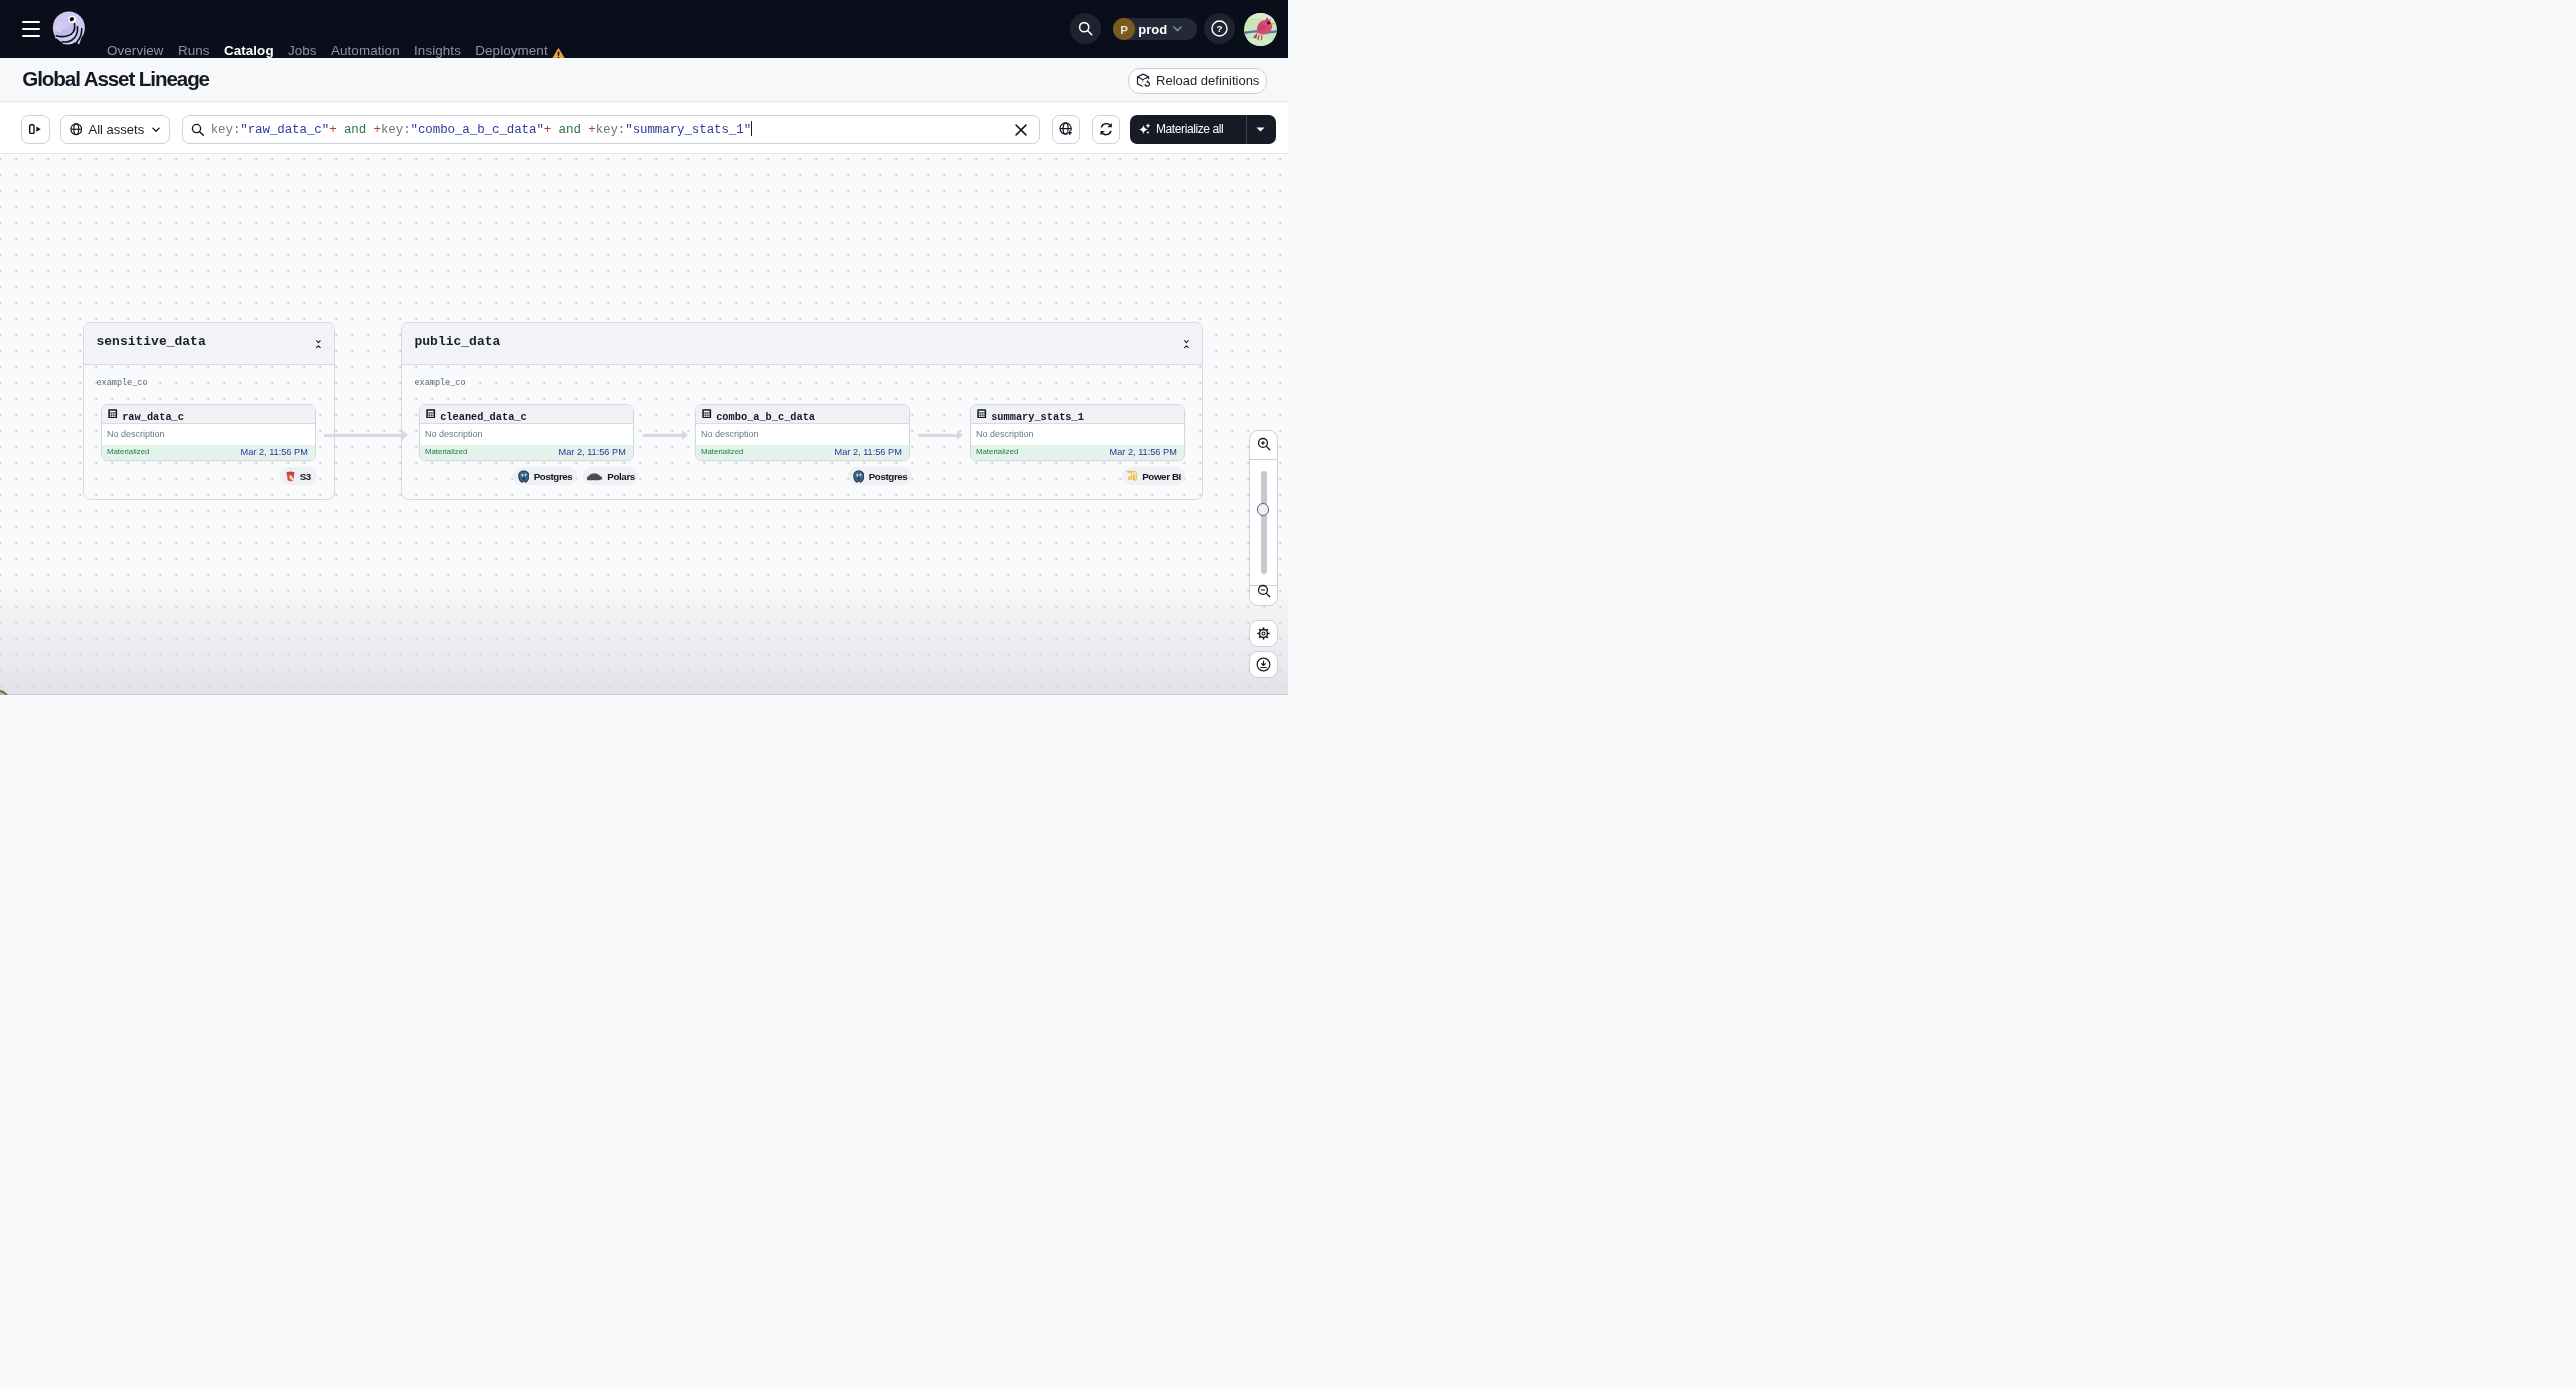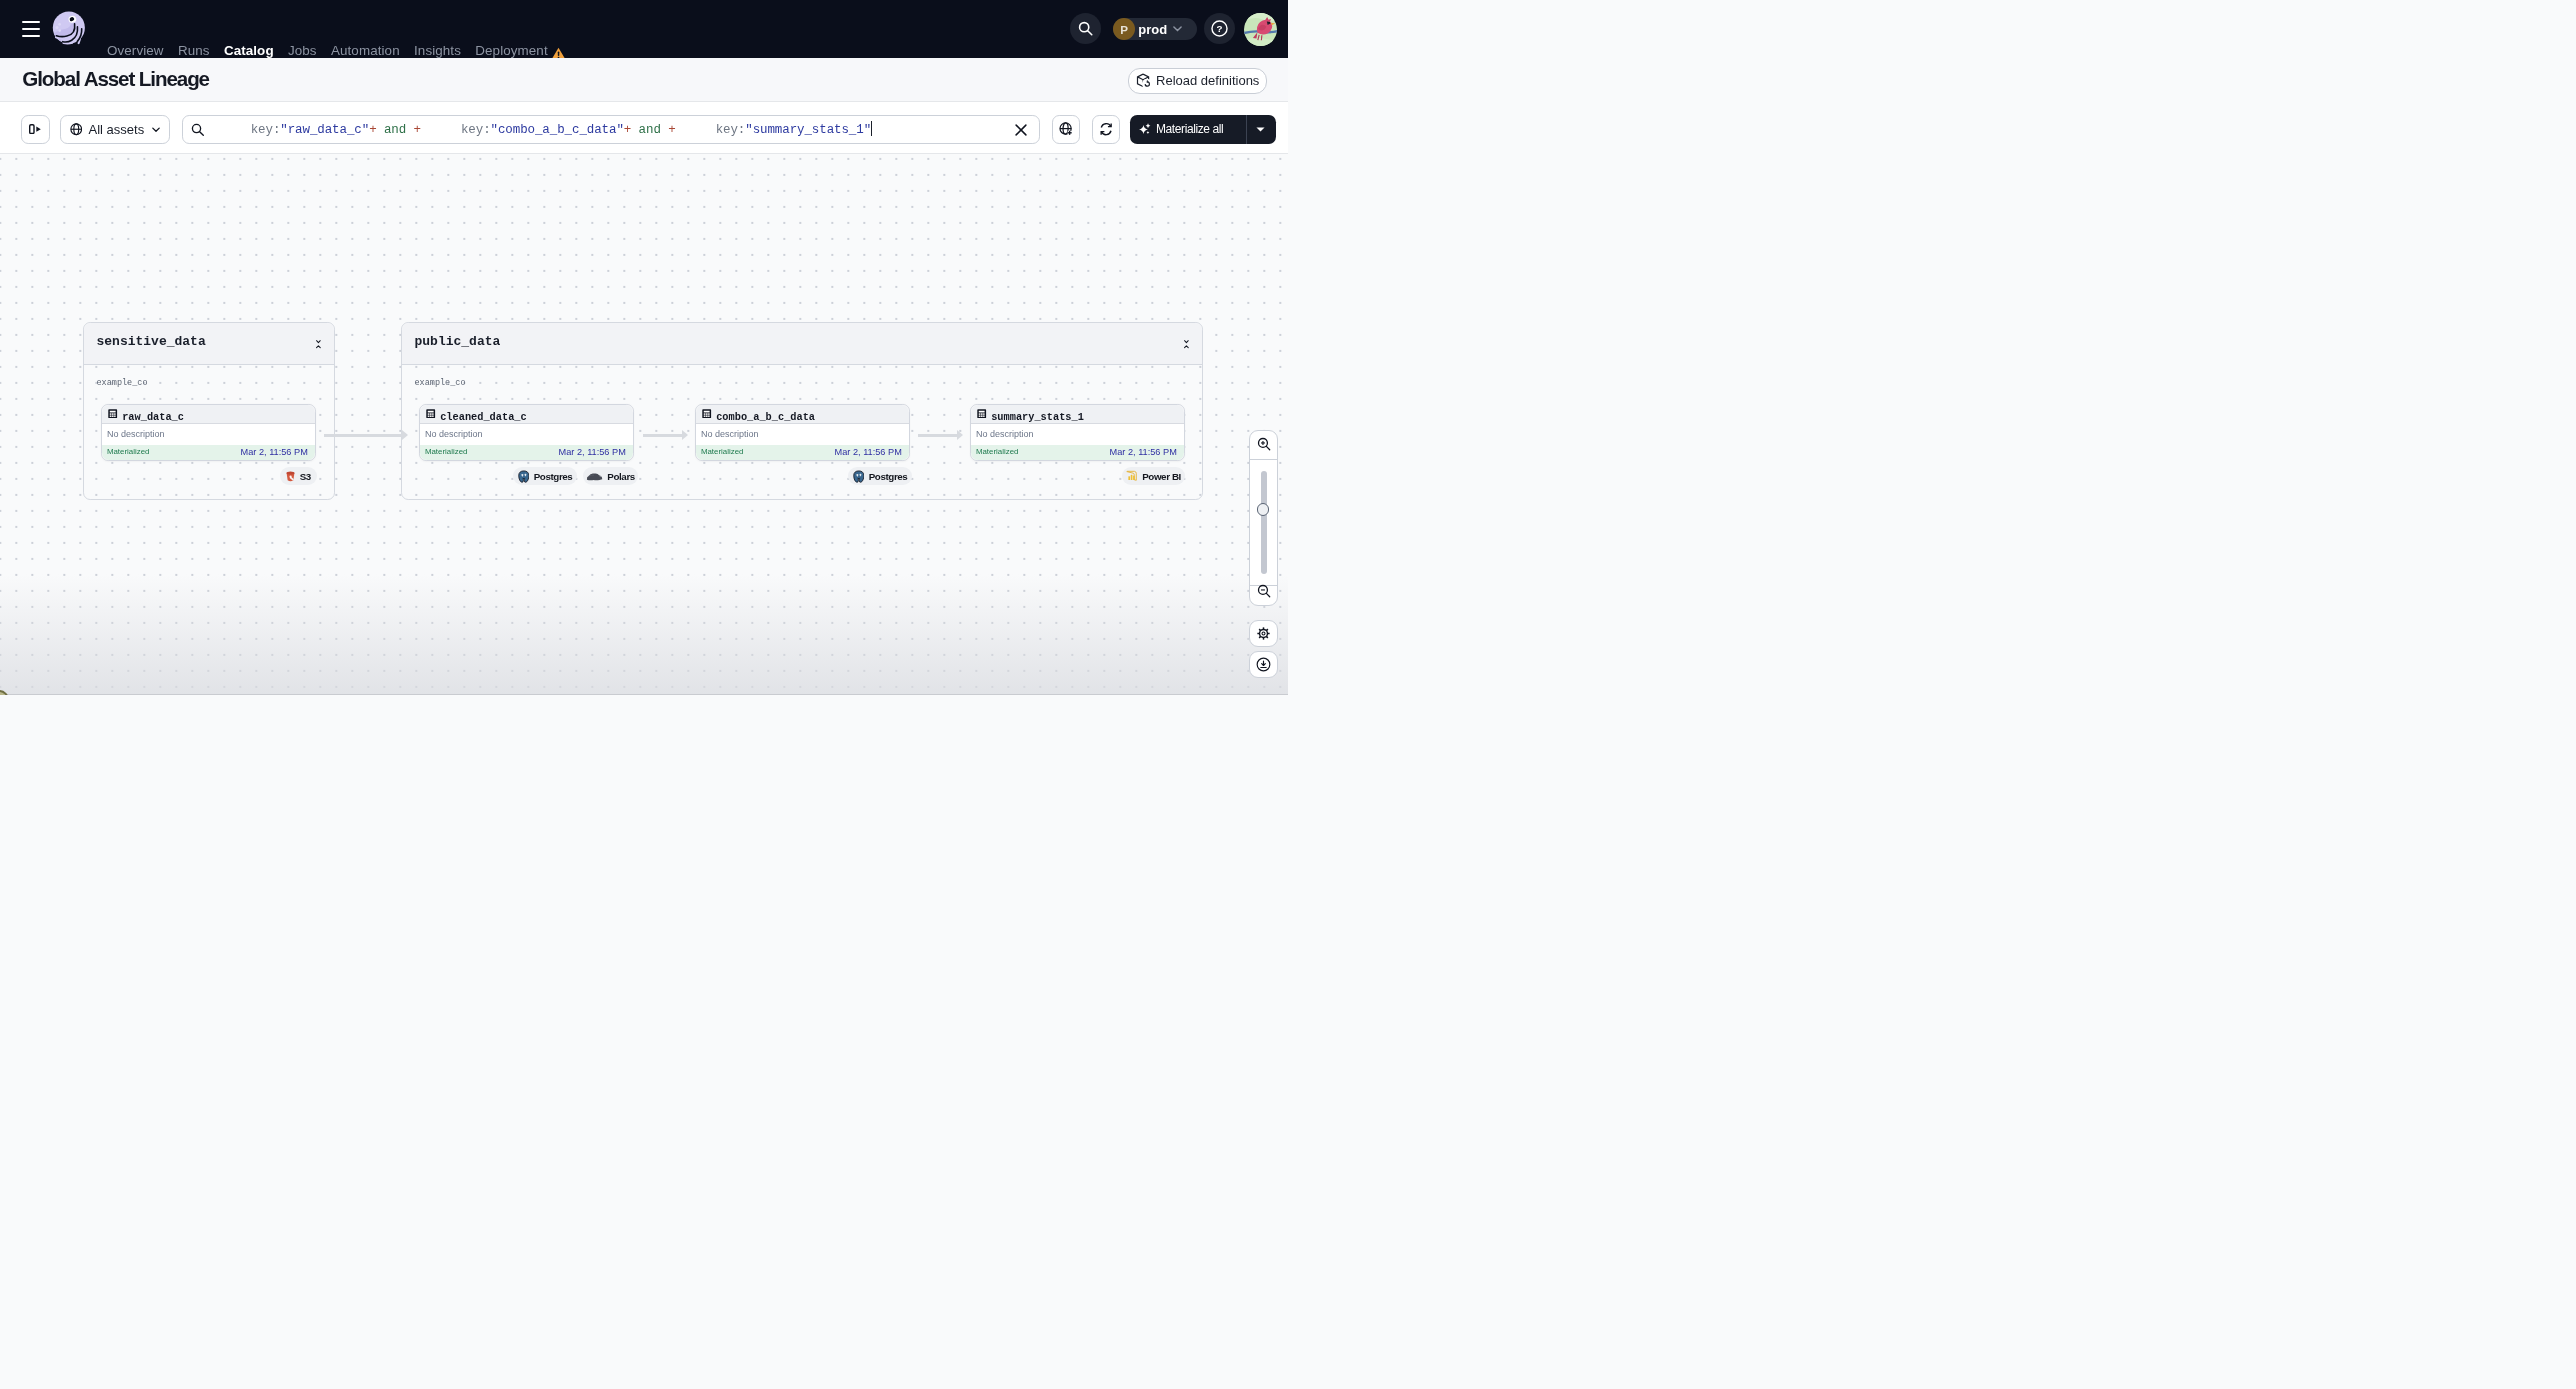--- a/index.html
+++ b/index.html
@@ -27,21 +27,21 @@
   #headrow h1 { position:absolute; left:22.3px; top:8.5px; font-size:20.6px; font-weight:bold; color:#151923; letter-spacing:-1.1px; }
   #reloadbtn { position:absolute; left:1128px; top:9.8px; width:139px; height:26px; background:#fff; border:0.9px solid #c9ced6; border-radius:12px; display:flex; align-items:center; justify-content:center; gap:5.4px; font-size:13px; color:#1c212c; }
 
   
   #filterrow { position:absolute; left:0; top:102px; width:1288px; height:52px; background:#fff; border-bottom:0.9px solid #e5e7ea; }
   .fbtn { position:absolute; top:12.5px; height:29.5px; background:#fff; border:0.9px solid #ccd1d9; border-radius:7.2px; display:flex; align-items:center; justify-content:center; }
   #fb1 { left:20.6px; width:29px; }
   #fb2 { left:60px; width:110px; gap:6.3px; font-size:13px; color:#181d28; }
   #searchbox { position:absolute; left:182px; top:12.5px; width:858px; height:29.5px; border:0.9px solid #ccd1d9; border-radius:7.2px; background:#fff; display:flex; align-items:center; }
   #searchbox .q { font-family:"Liberation Mono", monospace; font-size:12.5px; white-space:pre; letter-spacing:-0.1px; }
-  .tk-key { color:#6e7683;margin-left:40px; }
+  .tk-key { color:#6e7683; }
   .tk-str { color:#2d3aa0; }
   .tk-plus { color:#a94735; }
   .tk-and { color:#2e7048; }
   .cursor { display:inline-block; width:0.9px; height:14.3px; background:#1b202b; vertical-align:-2.7px; }
   #clearx { position:absolute; left:1013px; top:19.7px; width:16px; height:16px; }
   #fb3 { left:1052px; width:28px; }
   #fb4 { left:1092px; width:28px; }
   #matbtn { position:absolute; left:1130px; top:12.5px; width:146px; height:29.5px; background:#161b26; border-radius:7.2px; display:flex; align-items:center; color:#fff; }
   #matbtn .mtxt { font-size:12px; font-weight:normal; margin-left:5.4px; letter-spacing:-0.4px; }
   #matbtn .sep { position:absolute; left:116px; top:0; width:0.9px; height:29.5px; background:#3c4352; }

